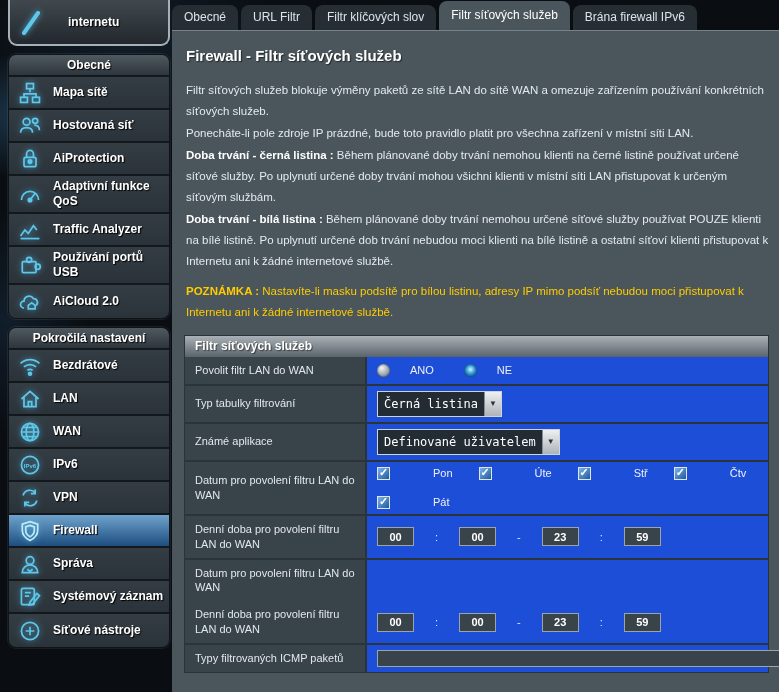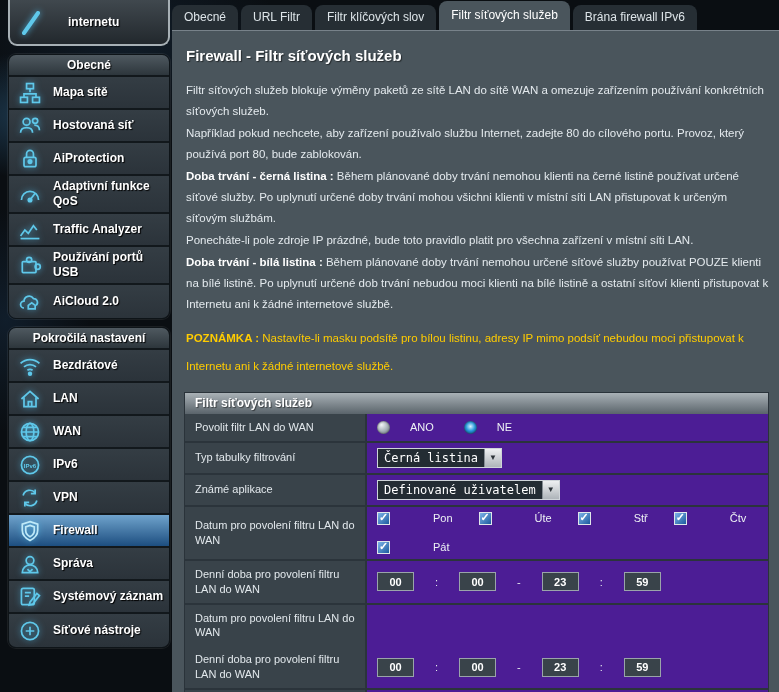--- a/index.html
+++ b/index.html
@@ -37,41 +37,41 @@
   .content { position:absolute; left:172px; top:0; right:0; bottom:0; }
   .tabbar { height:30px; display:flex; align-items:flex-end; gap:3px; }
   .tab { background:#262e34; color:#dde4e8; font-size:12px; padding:5px 12px 6px;
     border-radius:8px 8px 0 0; cursor:pointer; white-space:nowrap; }
   .tab.active { background:#4a555c; color:#fff; padding:7px 12px 8px; }
   .panel { position:absolute; top:30px; left:0; right:0; bottom:0; background:#4a555c;
     border-top:1px solid #78828a; padding:12px 10px 0 12px; overflow:hidden; }
   .page-title { color:#fff; font-size:15px; font-weight:bold; margin:4px 0 16px 2px; text-shadow:1px 1px 1px rgba(0,0,0,.5); }
   .desc { font-size:11.5px; line-height:21px; color:#e4eaee; margin:0 0 1px 2px; }
   .desc b { color:#fff; }
-  .note { font-size:11.5px; line-height:28px; color:#ffcc00; margin:9px 0 0 2px; }
+  .note { font-size:11.5px; line-height:21px; color:#ffcc00; margin:9px 0 0 2px; }
   .note b { color:#ffcc00; }
 
   
   .formtable { margin-top:12px; border:1px solid #2a333a; }
   .bar-header { height:21px; line-height:21px; background:linear-gradient(#a9b1b6,#5a646b);
     color:#fff; font-weight:bold; font-size:12px; padding:0 10px; text-shadow:1px 1px 1px rgba(0,0,0,.5); }
-  .frow { display:flex; border-bottom:2px solid #2b343b; background:#4c1d95; }
+  .frow { display:flex; border-bottom:2px solid #2b343b; background:#1d4ed8; }
   .frow.merged { border-bottom:none; }
   .frow:last-child { border-bottom:none; }
   .flabel { width:182px; min-width:182px; background:#39434a; padding:6px 10px; font-size:11px;
     color:#e2e8ec; border-right:2px solid #2b343b; display:flex; align-items:center; line-height:1.35; }
   .fvalue { flex:1; padding:5px 10px; display:flex; align-items:center; flex-wrap:wrap;gap:16px; }
 
   .radio { width:13px; height:13px; border-radius:50%; display:inline-block; margin-right:4px;
     background:radial-gradient(circle at 35% 30%, #f2f5f7, #9aa5ac 60%, #68727a);
     box-shadow:inset 0 0 2px #333; cursor:pointer; }
   .radio.selected { background:radial-gradient(circle at 50% 42%, #d5f1ff 0%, #2798dc 45%, #0b5d96 78%, #083a61 100%); }
   .opt-label { font-size:11px; color:#eef2f5; margin-right:14px; }
 
-  .select { display:inline-flex; align-items:stretch; border:1px solid #ced4d8; background:#232c33; height:20px; cursor:pointer; }
+  .select { display:inline-flex; align-items:stretch; border:1px solid #ced4d8; background:#232c33; height:26px; cursor:pointer; }
   .select-value { font-family:"DejaVu Sans Mono", monospace; font-size:12px; color:#fff; padding:0 6px; display:flex; align-items:center; }
   .select-arrow { width:17px; background:linear-gradient(#eef0f1,#aeb4b9); border-left:1px solid #858d93;
     color:#2c3338; font-size:8px; display:flex; align-items:center; justify-content:center; }
   .select-arrow::after { content:"▼"; }
 
   .cb { width:13px; height:13px; min-width:13px; border:1px solid #e0e6ea; display:inline-flex;
     align-items:center; justify-content:center; margin-right:3px; cursor:pointer;
     background:linear-gradient(135deg,#7db3e8,#1c5a9e); }
   .cb.checked::after { content:"✓"; color:#fff; font-size:11px; font-weight:bold; line-height:1; margin-top:-1px; }
   .cb-label { font-size:11px; color:#eef2f5; margin-right:10px;margin-left:24px; }
@@ -278,24 +278,23 @@
       <div class="tab">URL Filtr</div>
       <div class="tab">Filtr klíčových slov</div>
       <div class="tab active">Filtr síťových služeb</div>
       <div class="tab">Brána firewall IPv6</div>
     </nav>
 
     <section class="panel">
       <h1 class="page-title">Firewall - Filtr síťových služeb</h1>
 
       <p class="desc">Filtr síťových služeb blokuje výměny paketů ze sítě LAN do sítě WAN a omezuje zařízením používání konkrétních síťových služeb.</p>
-      <p class="desc">Například pokud nechcete, aby zařízení používalo službu Internet, zadejte 80 do cílového portu. Provoz, který používá port 80, bude zablokován.</p>
+      <p class="desc">Ponecháte-li pole zdroje IP prázdné, bude toto pravidlo platit pro všechna zařízení v místní síti LAN.</p>
+
       <p class="desc"><b>Doba trvání - černá listina :</b> <span>Během plánované doby trvání nemohou klienti na černé listině používat určené síťové služby. Po uplynutí určené doby trvání mohou všichni klienti v místní síti LAN přistupovat k určeným síťovým službám.</span></p>
-
-      <p class="desc">Ponecháte-li pole zdroje IP prázdné, bude toto pravidlo platit pro všechna zařízení v místní síti LAN.</p>
       <p class="desc"><b>Doba trvání - bílá listina :</b> <span>Během plánované doby trvání nemohou určené síťové služby používat POUZE klienti na bílé listině. Po uplynutí určené dob trvání nebudou moci klienti na bílé listině a ostatní síťoví klienti přistupovat k Internetu ani k žádné internetové službě.</span></p>
 
       <p class="note"><b>POZNÁMKA :</b> <span>Nastavíte-li masku podsítě pro bílou listinu, adresy IP mimo podsíť nebudou moci přistupovat k Internetu ani k žádné internetové službě.</span></p>
 
       <div class="formtable">
         <div class="bar-header">Filtr síťových služeb</div>
 
         <div class="frow">
           <div class="flabel">Povolit filtr LAN do WAN</div>
           <div class="fvalue">

